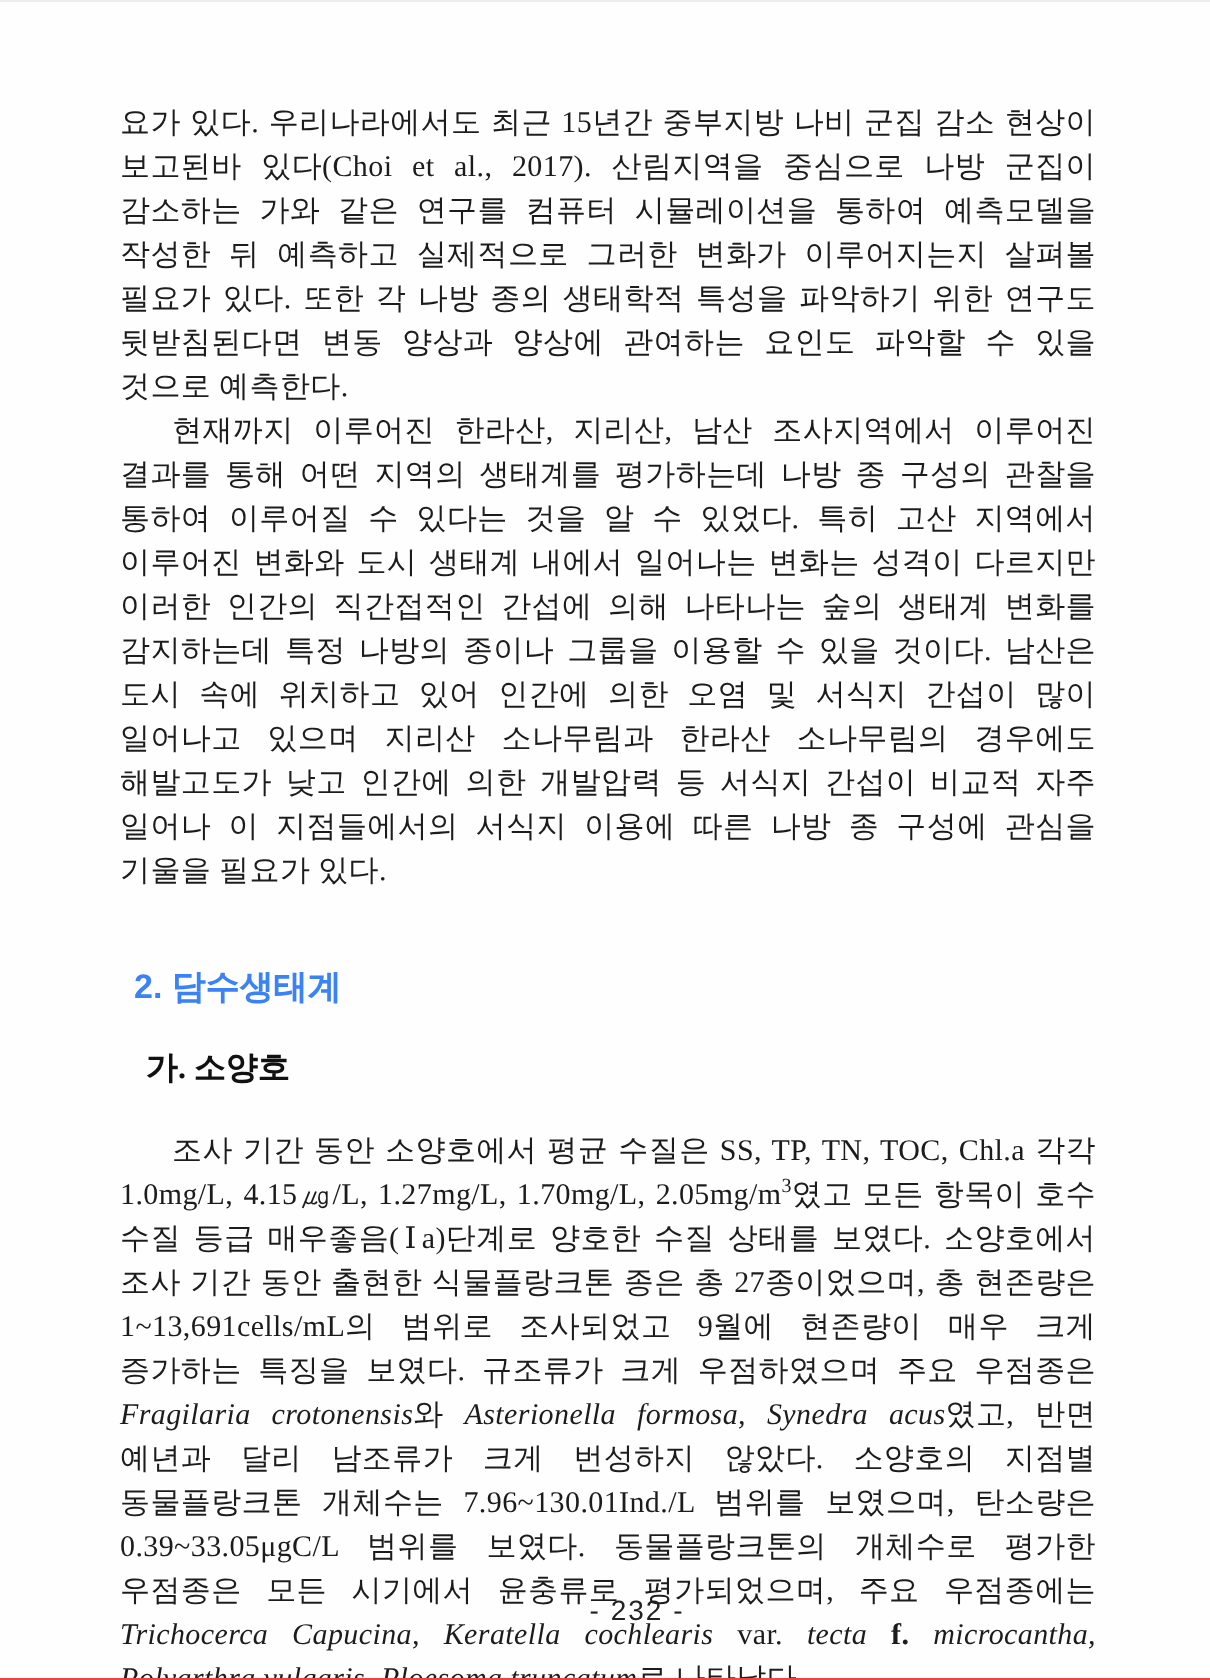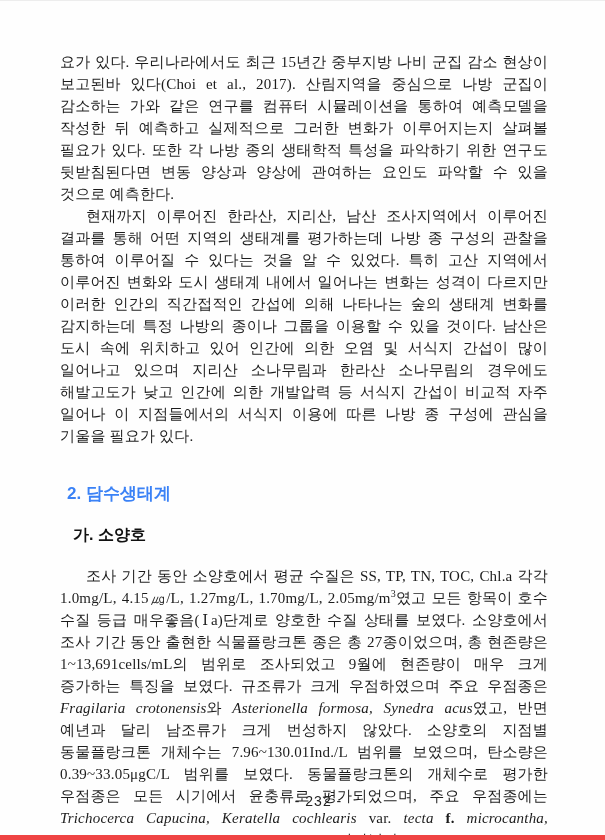--- a/index.html
+++ b/index.html
@@ -9,21 +9,21 @@
   }
   .page {
     position: relative;
     width: 605px;
     height: 840px;
     margin: 0 auto;
     background: #fefefe;
     color: #1c1c1c;
     box-sizing: border-box;
     border-top: 1px solid #ededed;
-    border-bottom: 5px solid #ef4444;
+    border-bottom: 1px solid #ef4444;
     overflow: hidden;
     font-family: "Liberation Serif", "DejaVu Serif", serif;
   }
   .body-text {
     position: absolute;
     top: 50px;
     left: 60px;
     width: 488px;
   }
   .para {
@@ -40,21 +40,21 @@
   .h-section {
     margin: 36px 0 0 7px;
     font-family: "Liberation Sans", "DejaVu Sans", sans-serif;
     font-size: 17px;
     font-weight: bold;
     line-height: 22px;
     color: #3b82f6;
   }
   .h-subsection {
     margin: 19px 0 0 13px;
-    font-family: Liberation Sans, sans-serif;
+    font-family: Liberation Serif, serif;
     font-size: 16px;
     font-weight: bold;
     line-height: 22px;
     color: #111;
   }
   .para.third {
     margin-top: 19px;
   }
   .para sup {
     font-size: 10px;

